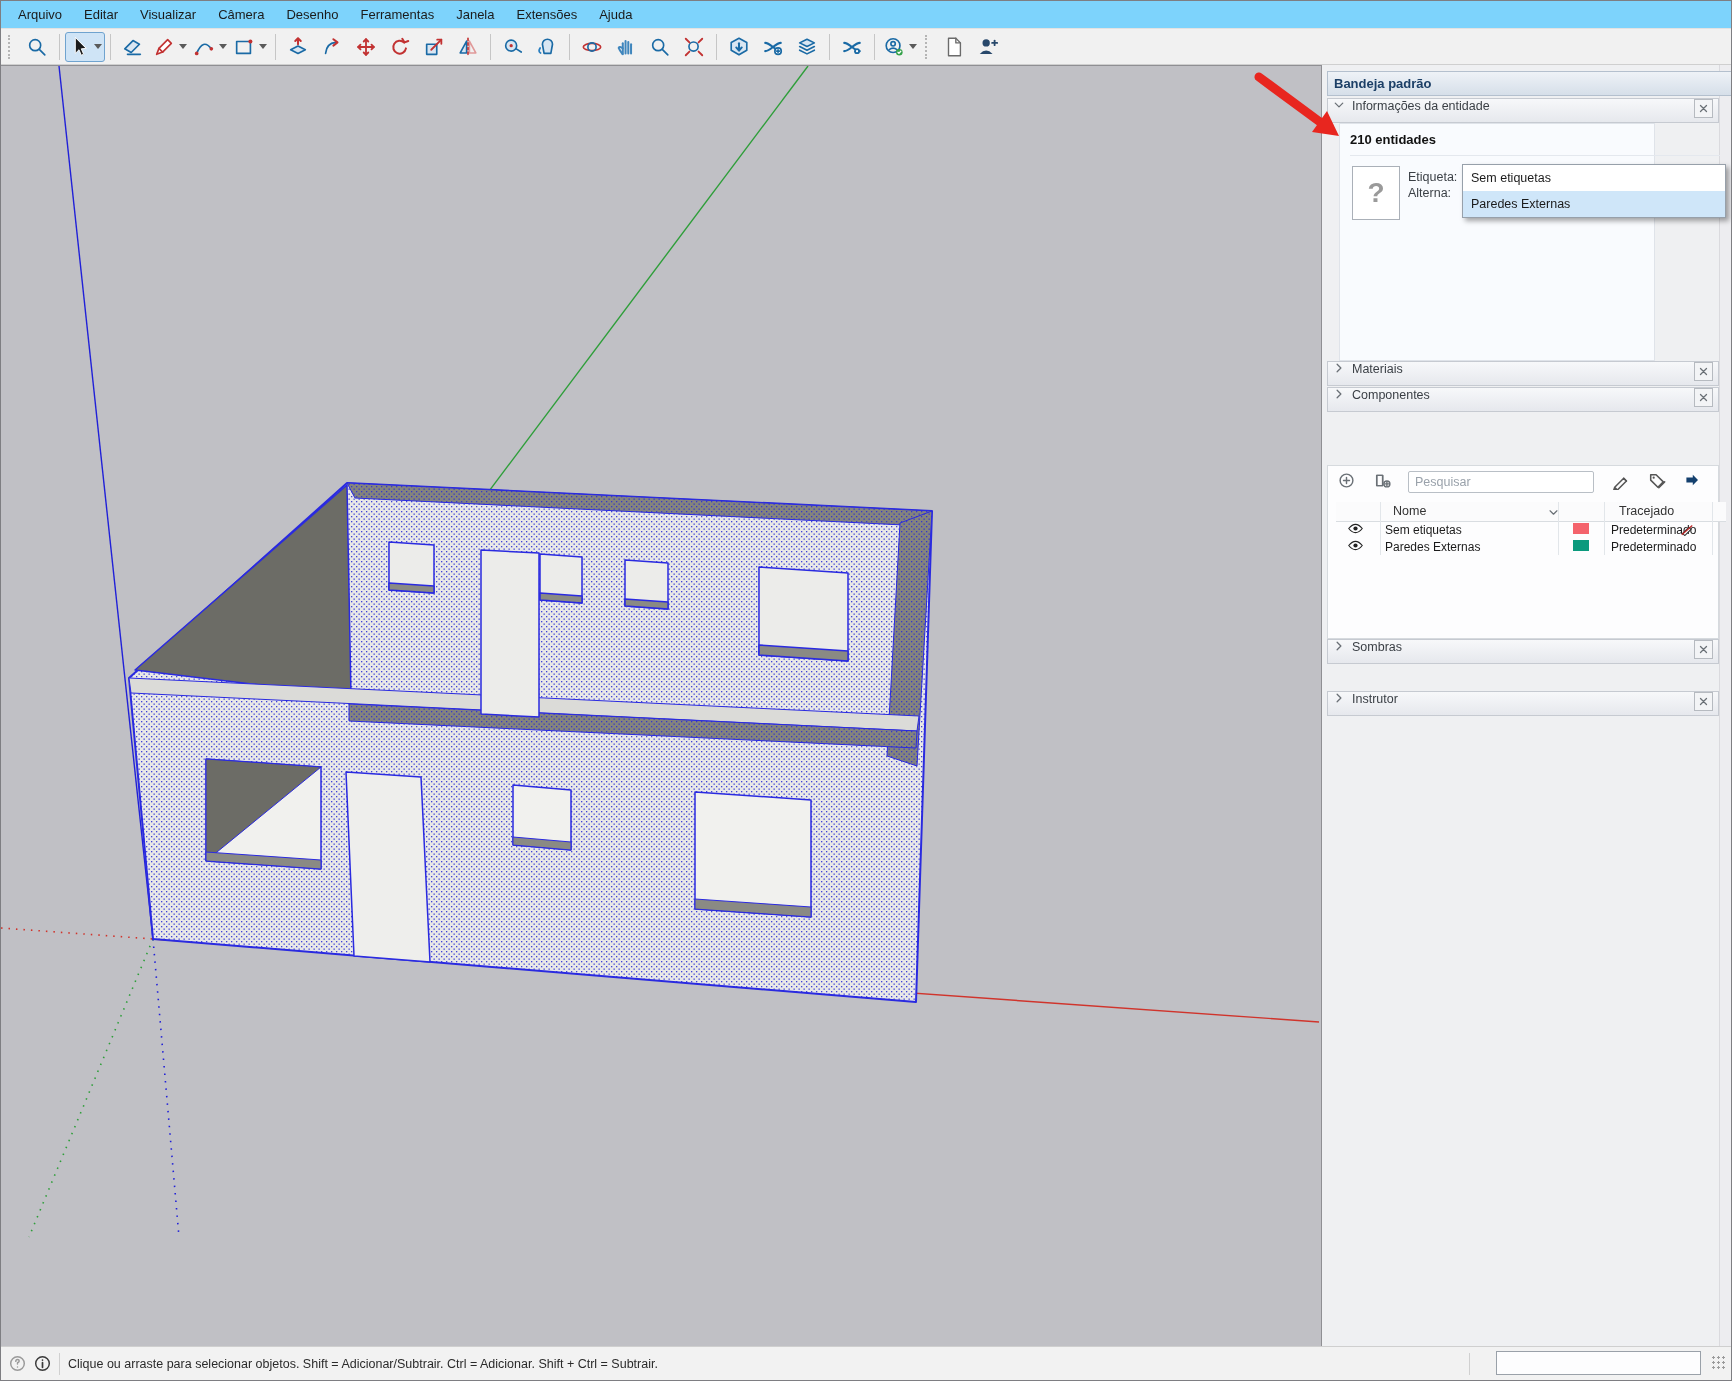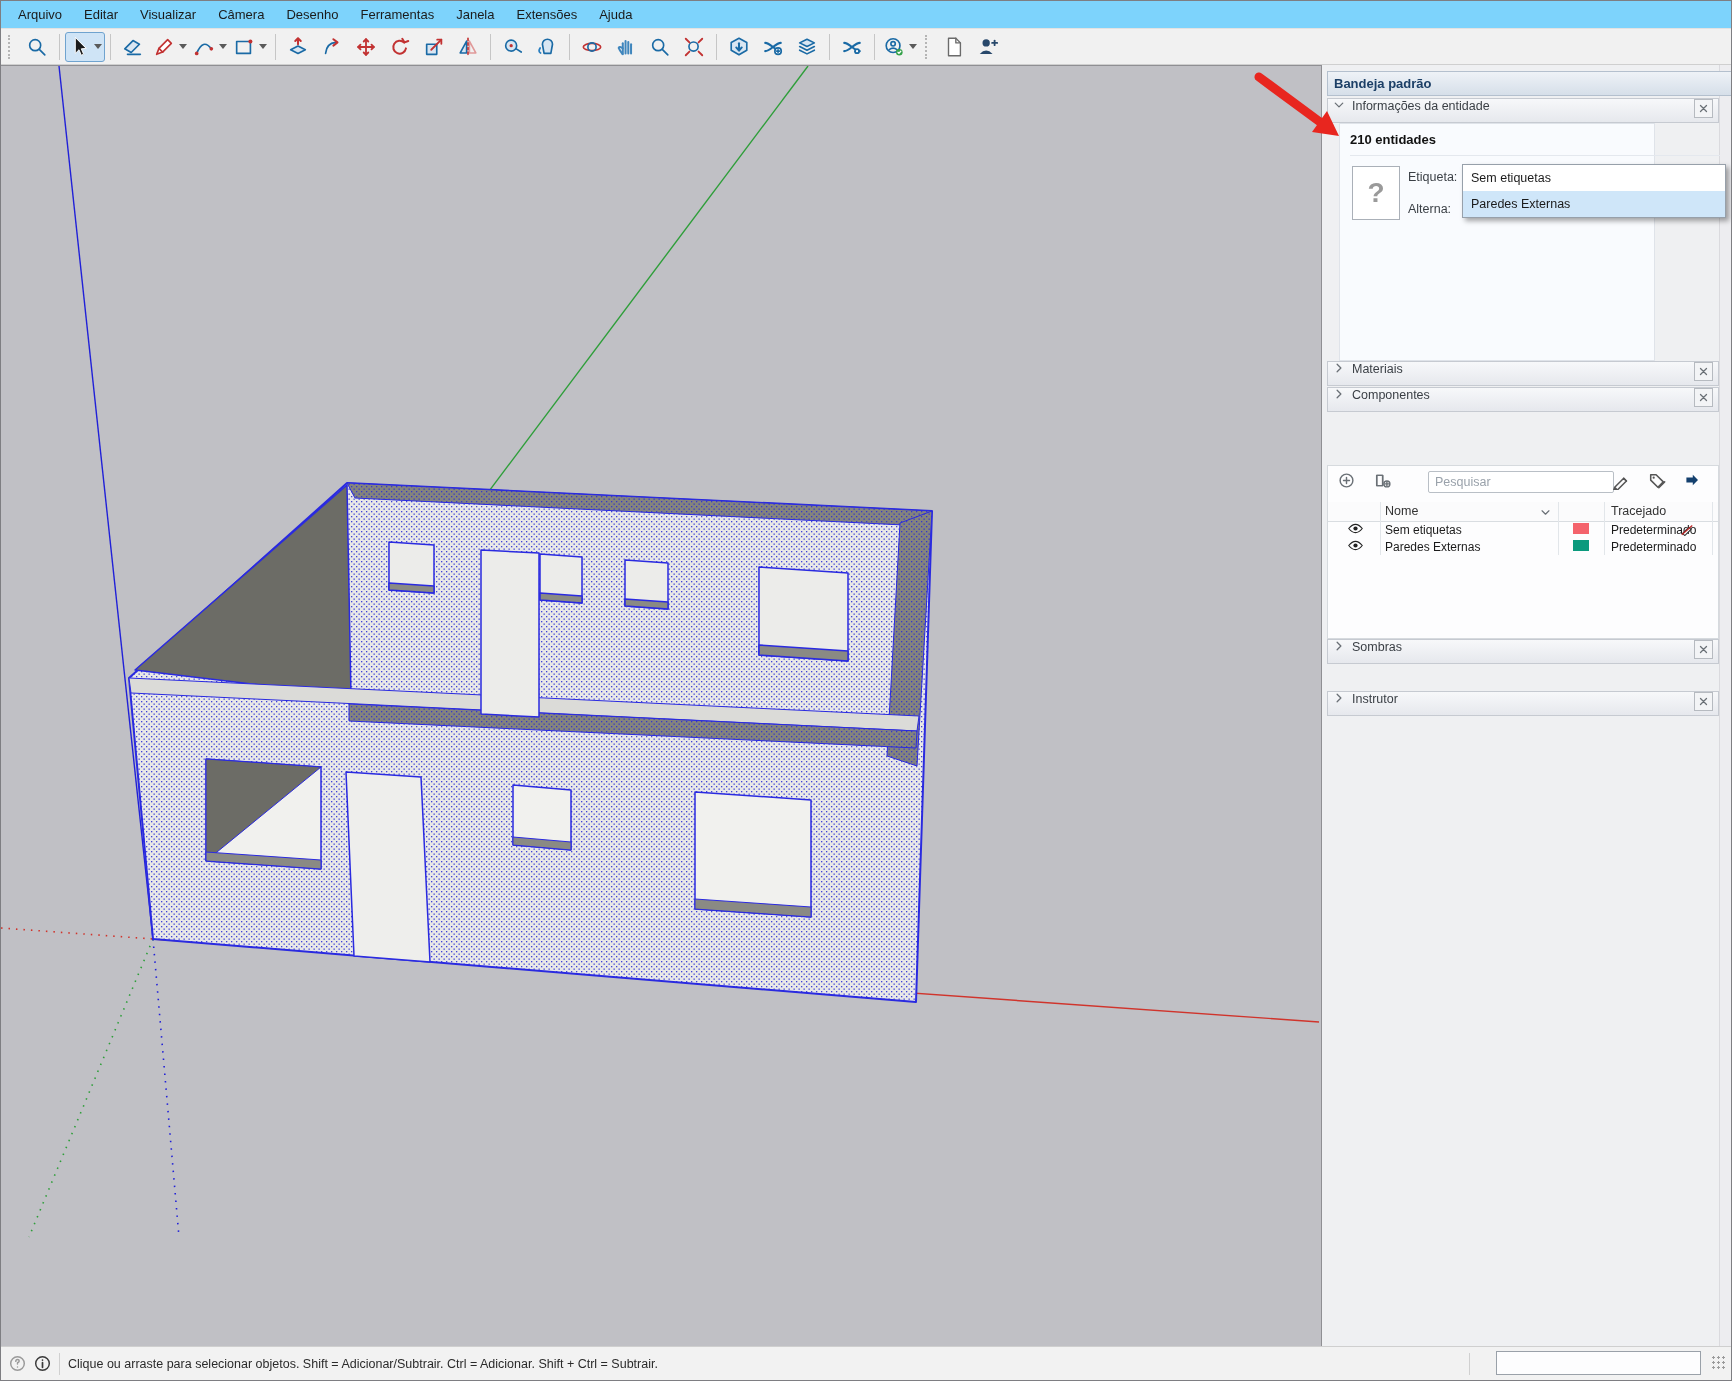--- a/index.html
+++ b/index.html
@@ -52,23 +52,23 @@
   .entlbl{position:absolute;left:68px;color:#3a3f45;}
   .ddlist{position:absolute;left:122px;top:40px;width:262px;background:#fff;border:1px solid #97a0aa;
           box-shadow:3px 3px 5px rgba(0,0,0,.35);z-index:30;}
   .ddopt{height:26px;line-height:26px;padding-left:8px;color:#1b1b1b;}
   .ddopt.hi{background:#cfe6f9;}
   .tagsbody{position:absolute;left:5px;top:400px;width:392px;height:174px;background:#fdfdfe;
             border:1px solid #d6dade;box-sizing:border-box;}
   .pico{position:absolute;top:6px;}
   #tagsearch{position:absolute;left:80px;top:5px;width:186px;height:22px;border:1px solid #b9bfc6;
              border-radius:2px;font-size:12.5px;padding:0 6px;box-sizing:border-box;color:#0c4a6e;
-             font-family:"Liberation Sans",sans-serif;background:#fff;margin-left:20px;}
+             font-family:"Liberation Sans",sans-serif;background:#fff;}
   #tagsearch::placeholder{color:#9aa2ab;}
-  .thead{position:absolute;left:0;top:36px;width:390px;height:19px;background:#fbfbfc;
+  .thead{position:absolute;left:8px;top:36px;width:390px;height:19px;background:#fbfbfc;
          border-bottom:1px solid #d9dde1;}
   .thead span{position:absolute;top:2px;color:#333;}
   .vline{position:absolute;top:36px;width:1px;height:53px;background:#e2e6ea;}
   .trow{position:absolute;left:0;width:390px;height:17px;font-size:12px;color:#1b1b1b;}
   .trow span{position:absolute;top:1px;}
   .swatch{position:absolute;left:245px;top:3px;width:16px;height:11px;}
   
   #statusbar{position:absolute;left:0;top:1345px;width:100%;height:33px;background:#f2f2f2;
              border-top:1px solid #cfcfcf;border-bottom:3px solid #d4d4d8;box-sizing:content-box;
              display:flex;align-items:center;font-size:12.5px;color:#2b2b2b;}
@@ -380,21 +380,21 @@
             <path d="M2 2 L10 10 M10 2 L2 10"></path>
           </svg>
       </span>
     </div>
     <div class="entbody">
       <div class="entcount">210 entidades</div>
       <div class="thumb">
         <span>?</span>
       </div>
       <div class="entlbl" style="top:46px">Etiqueta:</div>
-      <div class="entlbl" style="top:78px">Alterna:</div>
+      <div class="entlbl" style="top:62px">Alterna:</div>
       <div class="ddlist">
         <div class="ddopt">Sem etiquetas</div>
         <div class="ddopt hi">Paredes Externas</div>
       </div>
     </div>
 
     <div class="sec" style="top:296px">
       <svg class="psvg" width="12" height="12" viewBox="0 0 16 16">
           <path d="M5.5 3 L10.5 8 L5.5 13"></path>
         </svg>

